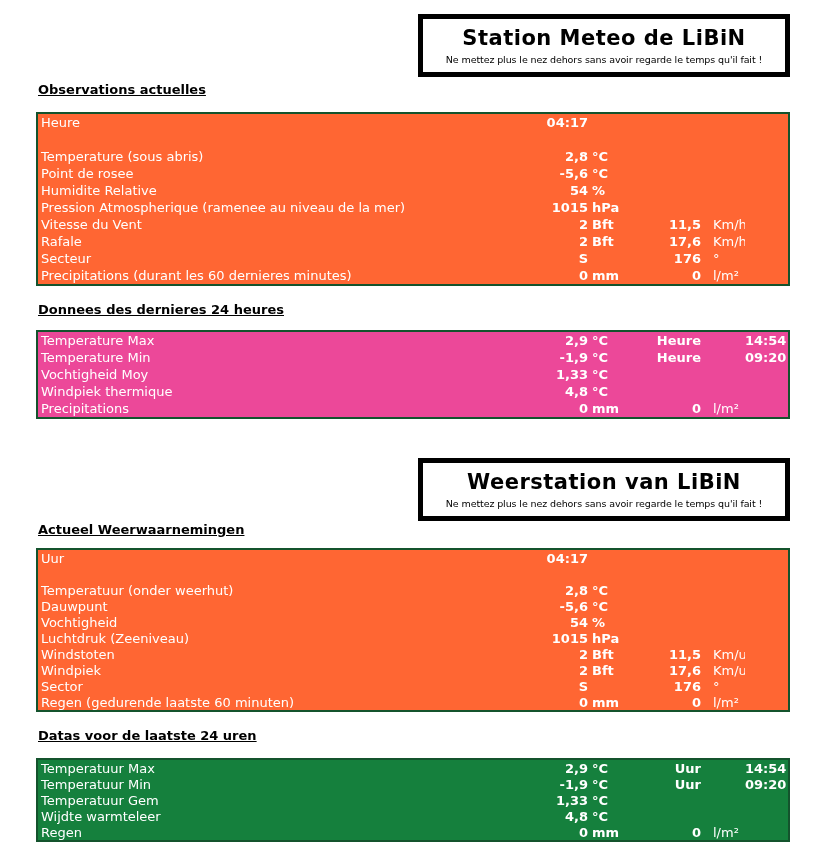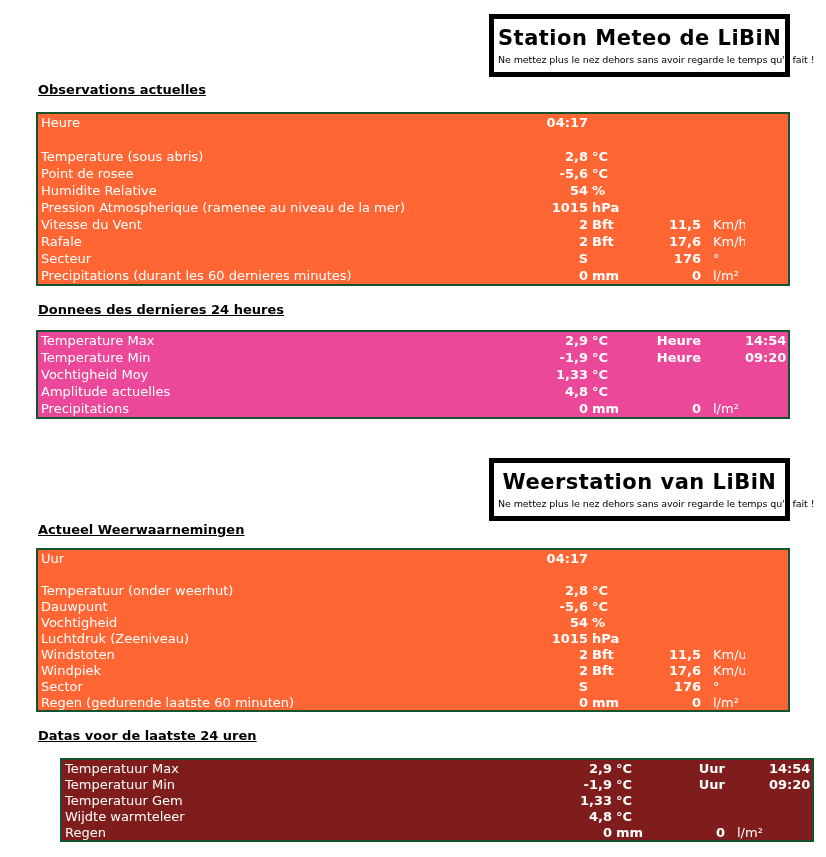--- a/index.html
+++ b/index.html
@@ -9,21 +9,21 @@
     min-height: 857px;
     font-family: "DejaVu Sans", "Liberation Sans", sans-serif;
     color: #000000;
   }
   .page {
     width: 754px;
     margin-left: 36px;
   }
   
   .banner {
-    width: 301px;
+    width: 372px;
     margin-left: auto;
     margin-right: 0;
     border: 5px solid #000000;
     background: #ffffff;
     text-align: center;
     padding: 6px 4px;
   }
   .banner-1 { margin-top: 14px; }
   .banner-2 { margin-top: 39px; }
   .banner-title {
@@ -185,21 +185,21 @@
       </div>
       <div class="trow">
         <span class="cell c-label">Vochtigheid Moy</span>
         <span class="cell c-v1">1,33</span>
         <span class="cell c-u1">°C</span>
         <span class="cell c-v2"></span>
         <span class="cell c-u2"></span>
         <span class="cell c-time"></span>
       </div>
       <div class="trow">
-        <span class="cell c-label">Amplitude actuelles</span>
+        <span class="cell c-label">Windpiek thermique</span>
         <span class="cell c-v1">4,8</span>
         <span class="cell c-u1">°C</span>
         <span class="cell c-v2"></span>
         <span class="cell c-u2"></span>
         <span class="cell c-time"></span>
       </div>
       <div class="trow">
         <span class="cell c-label">Precipitations</span>
         <span class="cell c-v1">0</span>
         <span class="cell c-u1">mm</span>
@@ -292,21 +292,21 @@
         <span class="cell c-label">Regen (gedurende laatste 60 minuten)</span>
         <span class="cell c-v1">0</span>
         <span class="cell c-u1">mm</span>
         <span class="cell c-v2">0</span>
         <span class="cell c-u2">l/m²</span>
         <span class="cell c-time"></span>
       </div>
     </div>
 
   <div class="heading h2d">Datas voor de laatste 24 uren</div>
-  <div class="wtable rows-16" style="background: #7f1d1d; color: rgb(255, 255, 255); margin-left: 24px;">
+  <div class="wtable rows-16" style="background: #15803d; color: rgb(255, 255, 255);">
       <div class="trow">
         <span class="cell c-label">Temperatuur Max</span>
         <span class="cell c-v1">2,9</span>
         <span class="cell c-u1">°C</span>
         <span class="cell c-v2">Uur</span>
         <span class="cell c-u2"></span>
         <span class="cell c-time">14:54</span>
       </div>
       <div class="trow">
         <span class="cell c-label">Temperatuur Min</span>

